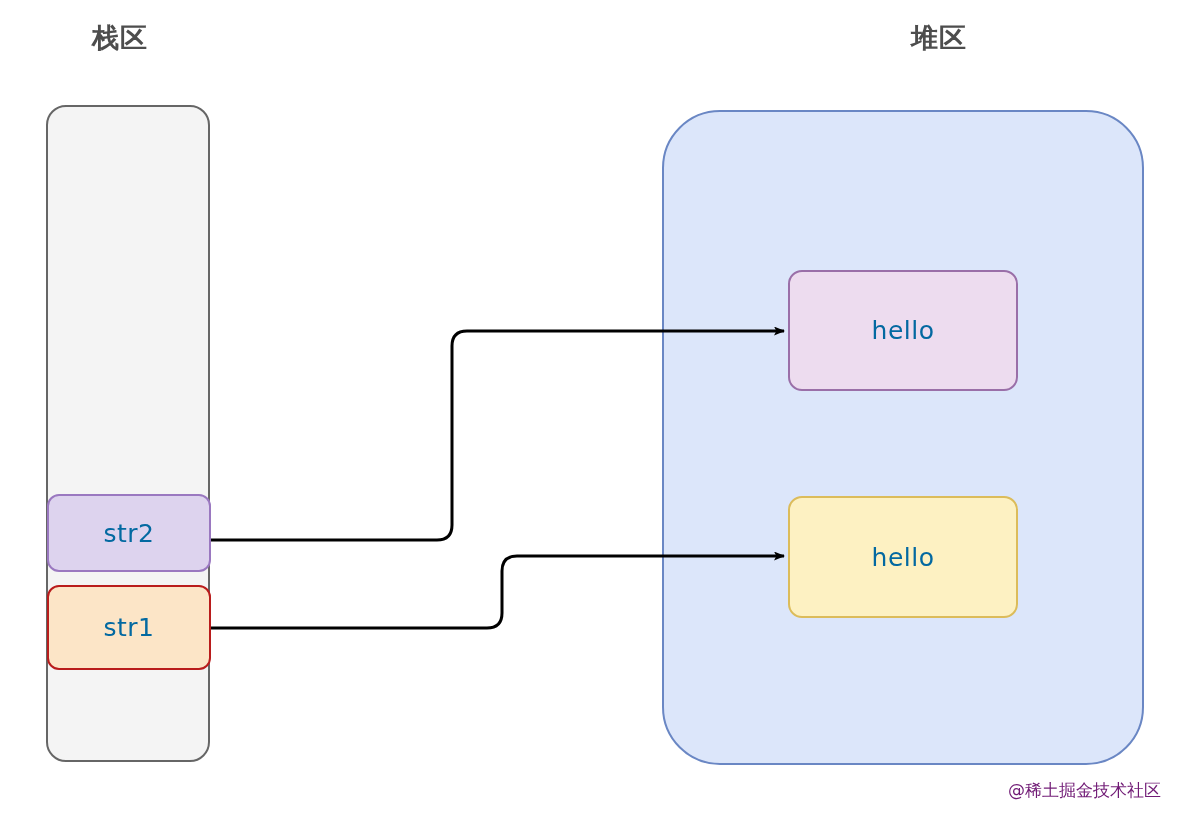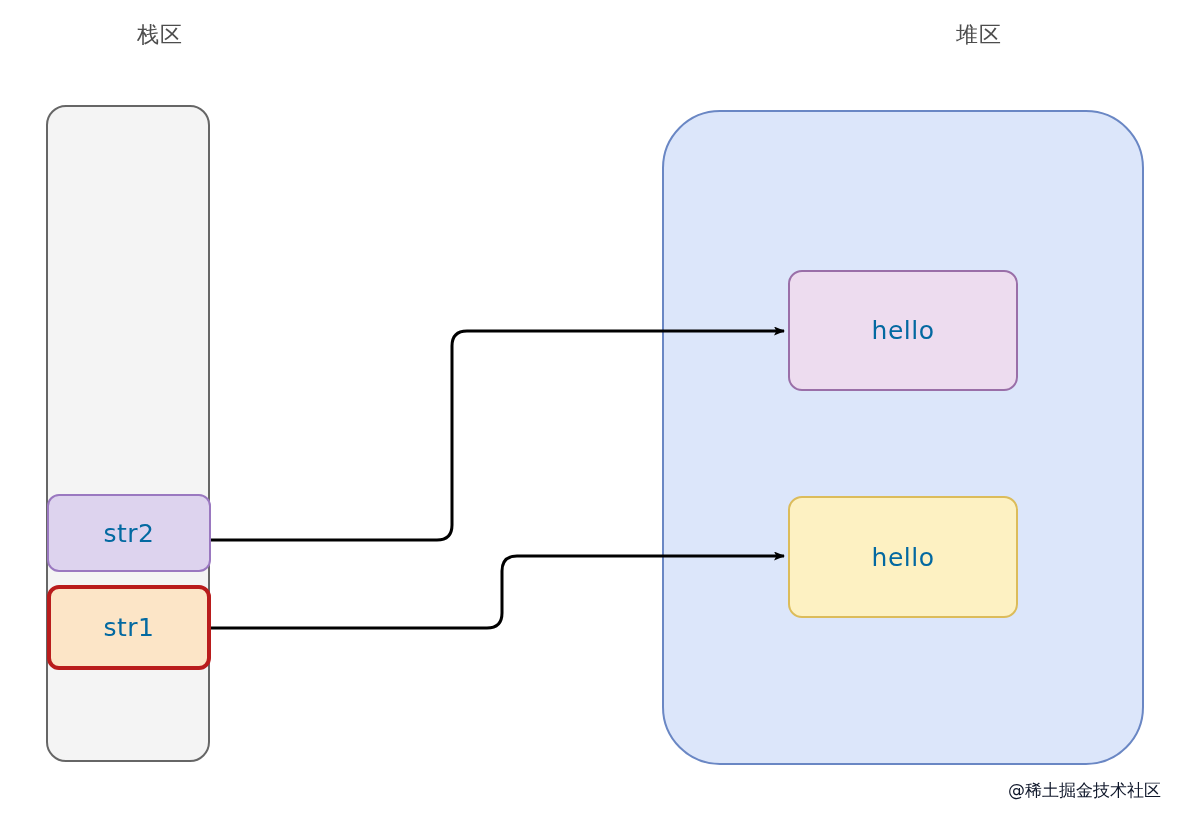--- a/index.html
+++ b/index.html
@@ -15,26 +15,25 @@
     width: 1183px;
     height: 816px;
     background: #ffffff;
     overflow: hidden;
   }
 
   
   .region-title {
     position: absolute;
     font-family: "DejaVu Sans", sans-serif;
-    font-size: 22px;
-    font-weight: normal;
+    font-size: 27px;
+    font-weight: bold;
     color: #4d4d4d;
     letter-spacing: 1px;
     white-space: nowrap;
-    margin-left: 45px;
   }
   #stack-title { left: 92px;  top: 20px; }
   #heap-title  { left: 911px; top: 20px; }
 
   
   #stack-container {
     position: absolute;
     left: 46px;
     top: 105px;
     width: 164px;
@@ -83,21 +82,21 @@
     background: #ddd3ee;
     border: 2px solid #9a78c0;
     border-radius: 12px;
   }
   #stack-frame-str1 {
     left: 47px;
     top: 585px;
     width: 164px;
     height: 85px;
     background: #fce5c7;
-    border: 4px solid #b91c1c;
+    border: 2px solid #b91c1c;
     border-radius: 12px;
   }
 
   
   #heap-object-purple {
     left: 788px;
     top: 270px;
     width: 230px;
     height: 121px;
     background: #eddcef;
@@ -129,21 +128,21 @@
     stroke-width: 3;
   }
 
   
   #watermark {
     position: absolute;
     right: 22px;
     bottom: 14px;
     font-family: "DejaVu Sans", sans-serif;
     font-size: 17px;
-    color: #0f172a;
+    color: #701a75;
     white-space: nowrap;
   }
 </style>
 </head>
 <body>
 
 <div id="canvas">
 
   <div class="region-title" id="stack-title">栈区</div>
 

